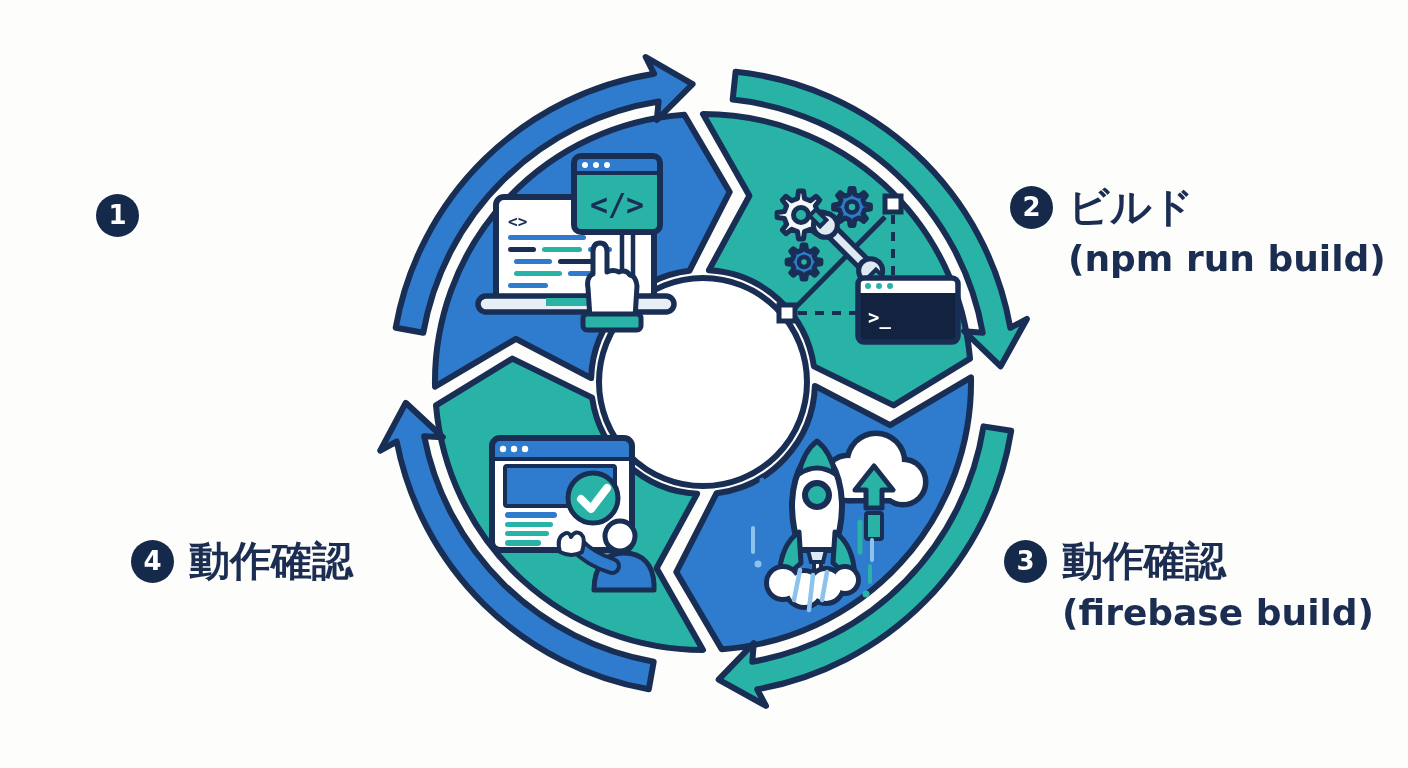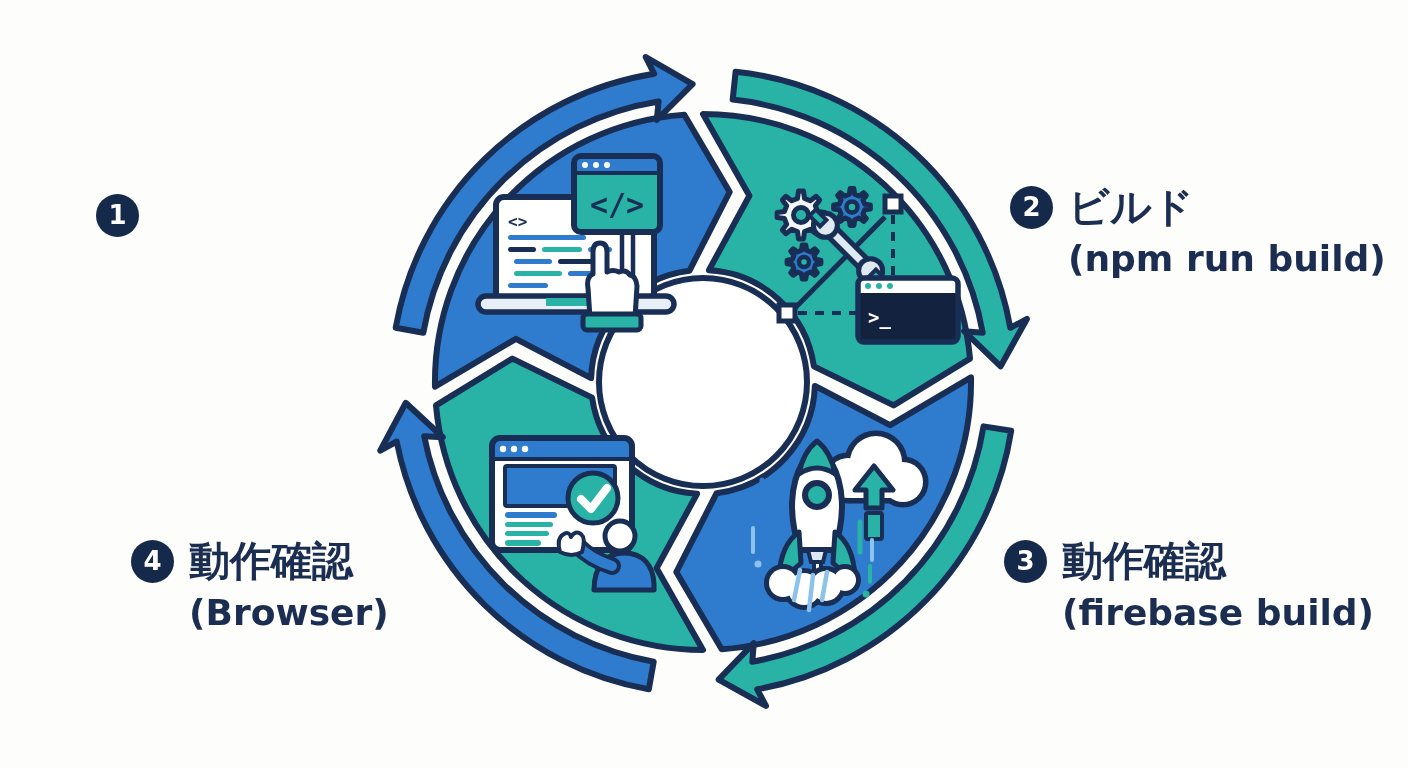--- a/index.html
+++ b/index.html
@@ -223,16 +223,15 @@
       <span>動作確認</span>
     </div>
     <div class="line2">(firebase build)</div>
   </div>
 
   <div class="step step-4">
     <div class="line1">
       <span class="badge">4</span>
       <span>動作確認</span>
     </div>
-    <div class="line2">(Browser)</div>
   </div>
 
 </div>
 
 </body></html>

